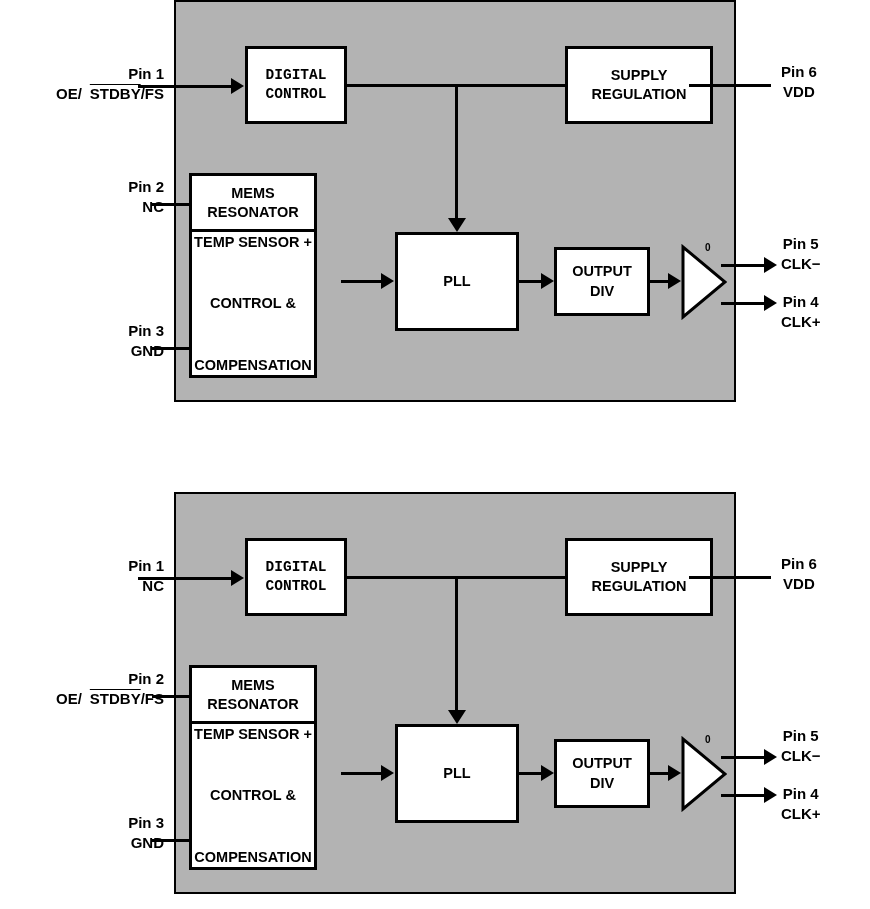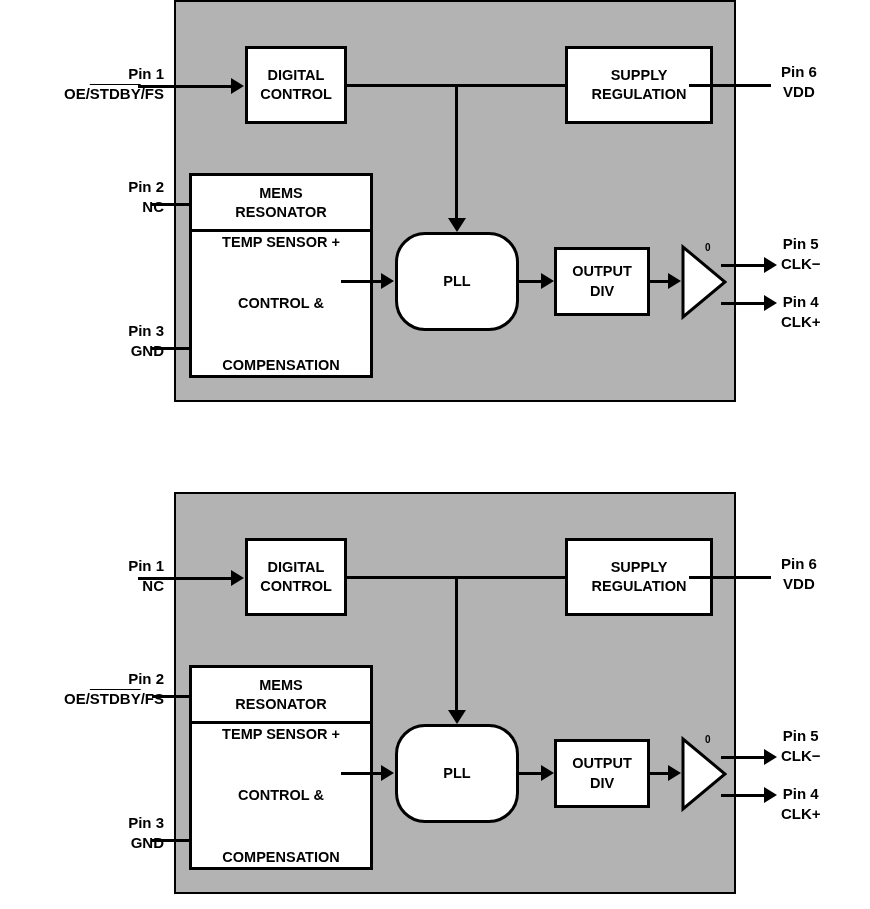--- a/index.html
+++ b/index.html
@@ -44,24 +44,24 @@
     align-items: center;
     justify-content: center;
     font-size: 14.5px;
     font-weight: bold;
     color: #000000;
     text-align: center;
     line-height: 1.32;
   }
 
   
-  .blk-digital   { left: 245px; top: 46px;  width: 102px; height: 78px; }
+  .blk-digital   { left: 245px; top: 46px;  width: 102px; height: 78px; font-family: Liberation Mono, monospace; }
   .blk-supply    { left: 565px; top: 46px;  width: 148px; height: 78px; }
-  .blk-mems      { left: 189px; top: 173px; width: 184px; height: 205px; padding: 0; justify-content: flex-start; }
-  .blk-pll       { left: 395px; top: 232px; width: 124px; height: 99px; border-radius: 30px; }
+  .blk-mems      { left: 189px; top: 173px; width: 128px; height: 205px; padding: 0; justify-content: flex-start; }
+  .blk-pll       { left: 395px; top: 232px; width: 124px; height: 99px; }
   .blk-outdiv    { left: 554px; top: 247px; width: 96px; height: 69px; }
 
   .mems-top {
     width: 100%;
     height: 56px;
     display: flex;
     align-items: center;
     justify-content: center;
     border-bottom: 3px solid #000000;
     box-sizing: border-box;
@@ -126,21 +126,21 @@
   .pin-label {
     position: absolute;
     font-size: 15px;
     font-weight: bold;
     color: #000000;
     line-height: 1.35;
     white-space: nowrap;
   }
   .pin-left { text-align: right; }
   .pin-right { text-align: center; }
-  .ovl { text-decoration: overline; }
+  .ovl { text-decoration: overline; margin-left: 8px; }
 </style>
 </head>
 <body>
 
 <div class="diagram" id="diagram-0">
 
   <div class="chip"></div>
 
   <div class="pin-label pin-left" style="left:24px; top:64px; width:140px;">
     <div>Pin 1</div>

